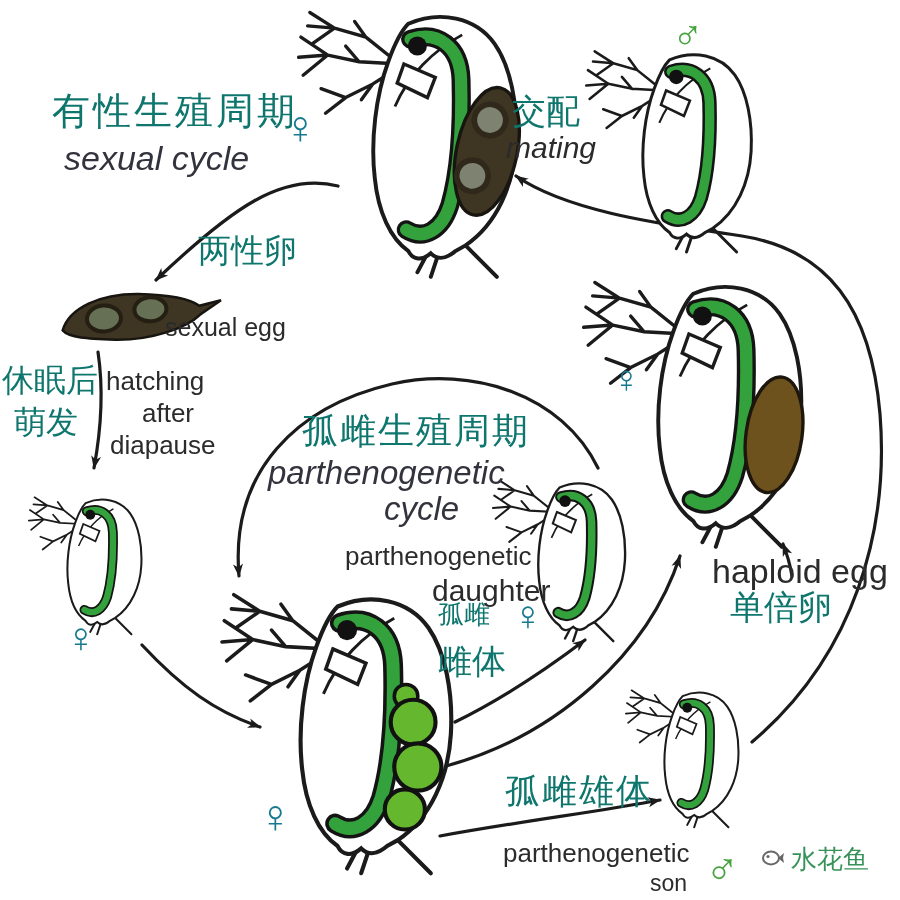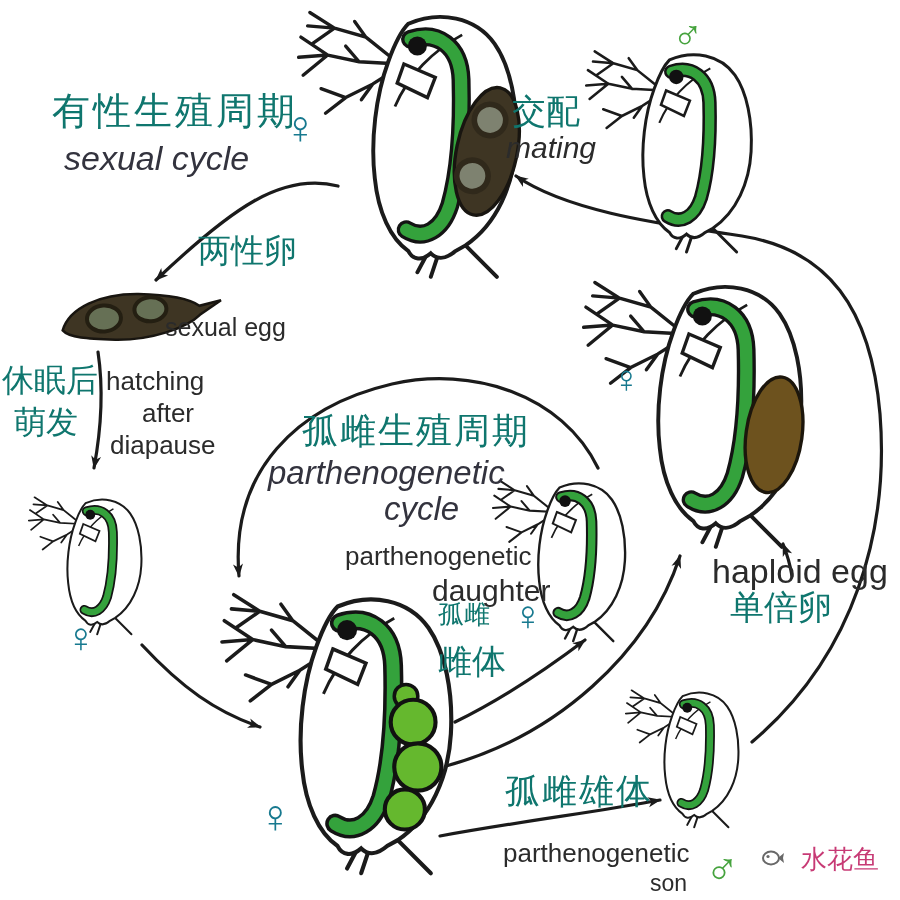--- a/index.html
+++ b/index.html
@@ -7,21 +7,21 @@
     position:relative;width:900px;height:900px;background:#ffffff;overflow:hidden;
     font-family:"Liberation Sans","DejaVu Sans",sans-serif;color:#2b2b2b;
   }
   #figure-svg{position:absolute;left:0;top:0;}
   .lbl{position:absolute;white-space:nowrap;line-height:1.05;}
   .zh{color:#0f766e;}
   .en{color:#2b2b2b;}
   .it{font-style:italic;color:#33333e;}
   .sym-f{color:#17798f;font-weight:bold;}
   .sym-m{color:#46a33e;font-weight:bold;}
-  .wm{display:flex;align-items:center;gap:15px;color:#be185d;opacity:.85;}
+  .wm{display:flex;align-items:center;gap:5px;color:#15803d;opacity:.85;}
 </style>
 </head>
 <body>
 
 <div id="stage">
 
   <svg id="figure-svg" width="900" height="900" viewBox="0 0 900 900">
     <defs>
       <marker id="ah" markerWidth="18" markerHeight="14" refX="13" refY="6" orient="auto" markerUnits="userSpaceOnUse">
         <path d="M1,1 L14,6 L1,11 L4.5,6 Z" fill="#1b1b1b"></path>

